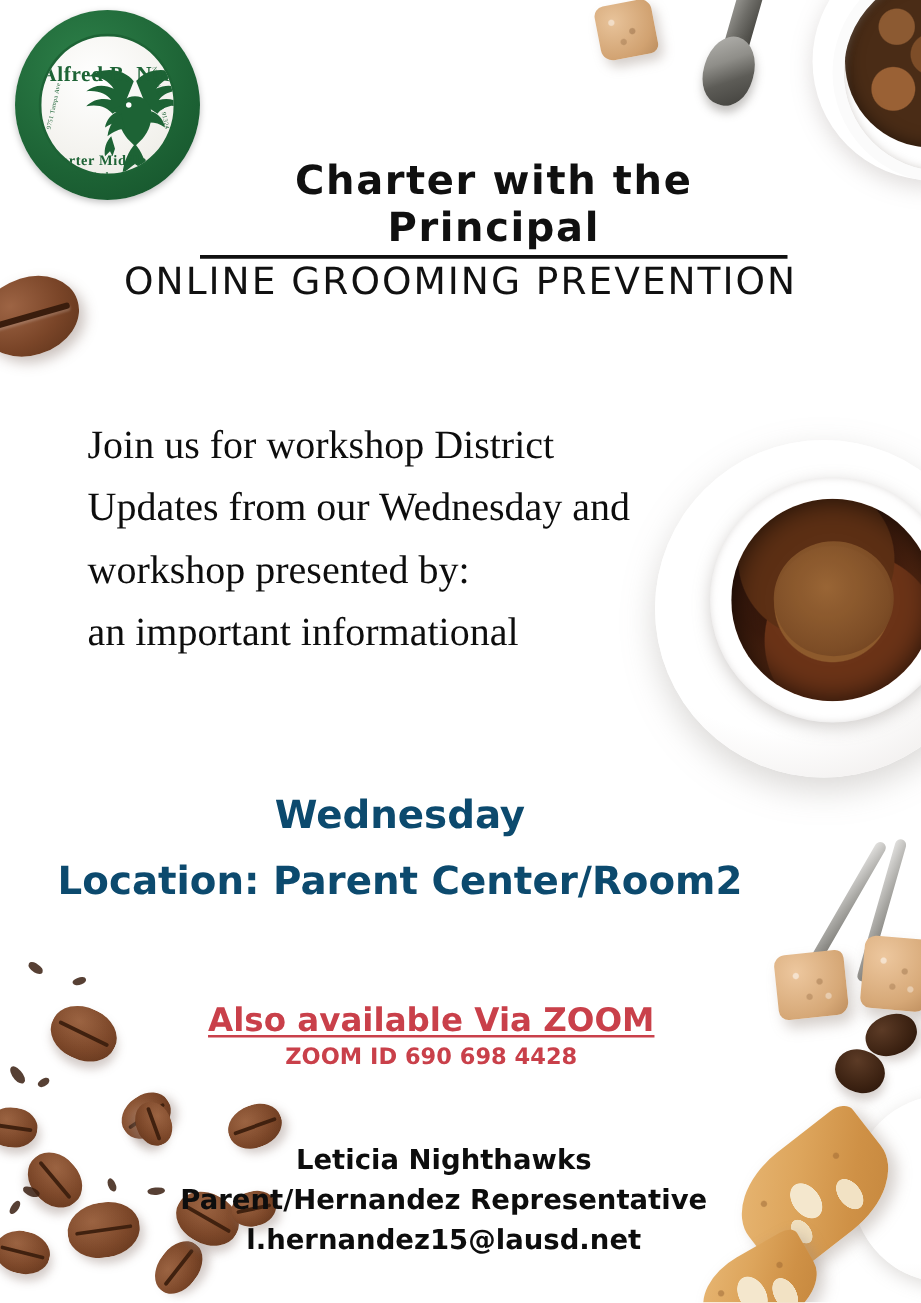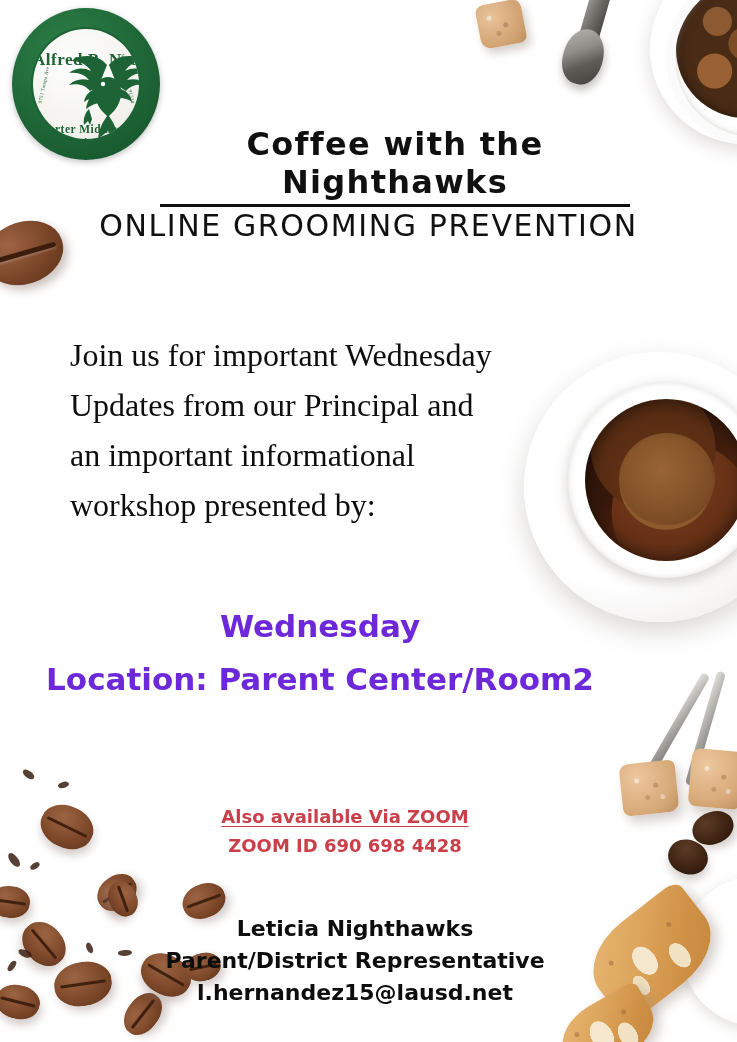--- a/index.html
+++ b/index.html
@@ -304,43 +304,43 @@
     top: 330px; left: 70px;
     width: 480px;
     font-family: "Liberation Serif", serif;
     font-size: 32px;
     line-height: 50px;
     color: #0d0d0d;
   }
 
   .datetime {
     position: absolute;
-    top: 604px; left: 40px;
+    top: 630px; left: 40px;
     width: 560px;
     text-align: center;
     font-family: "DejaVu Sans", sans-serif;
     font-weight: bold;
-    color: #6d28d9;
+    color: #0c4a6e;
   }
   .dt-day { font-size: 31px; line-height: 44px; }
   .dt-date { font-size: 31px; line-height: 46px; }
   .dt-date sup { font-size: 16px; vertical-align: super; }
   .dt-loc { font-size: 31px; line-height: 62px; white-space: nowrap; }
 
   .zoom-block {
     position: absolute;
     top: 802px; left: 40px;
     width: 610px;
     text-align: center;
     color: #c9404a;
     font-family: "DejaVu Sans", sans-serif;
     font-weight: bold;
   }
   .zoom-line1 {
-    font-size: 18px;
+    font-size: 26px;
     text-decoration: underline;
     text-underline-offset: 3px;
     line-height: 30px;
   }
   .zoom-line2 { font-size: 18px; line-height: 28px; }
 
   .contact {
     position: absolute;
     top: 913px; left: 70px;
     width: 570px;
@@ -432,42 +432,42 @@
         </g>
       </svg>
       <div class="logo-arc top">Alfred B. Nobel</div>
       <div class="logo-arc mid">Nighthawks</div>
       <div class="logo-arc bottom">Charter Middle School</div>
       <div class="logo-side l">9751 Tampa Ave</div>
       <div class="logo-side r">Northridge, CA 91324</div>
     </div>
   </div>
 
-  <div class="title">Coffee with the Nighthawks</div>
+  <div class="title">Charter with the Principal</div>
 
   <div class="subtitle">
     <div>ONLINE GROOMING PREVENTION</div>
   </div>
 
   <div class="body-text">
-    <div>Join us for important Wednesday</div>
-    <div>Updates from our Principal and</div>
+    <div>Join us for workshop District</div>
+    <div>Updates from our Wednesday and</div>
+    <div>workshop presented by:</div>
     <div>an important  informational</div>
-    <div>workshop presented by:</div>
   </div>
 
   <div class="datetime">
     <div class="dt-day">Wednesday</div>
     <div class="dt-loc">Location: Parent Center/Room2</div>
   </div>
 
   <div class="zoom-block">
     <div class="zoom-line1">Also available Via ZOOM</div>
     <div class="zoom-line2">ZOOM ID 690 698 4428</div>
   </div>
 
   <div class="contact">
     <div class="contact-name">Leticia Nighthawks</div>
-    <div class="contact-role">Parent/District Representative</div>
+    <div class="contact-role">Parent/Hernandez Representative</div>
     <div class="contact-email">l.hernandez15@lausd.net</div>
   </div>
 
 </div>
 
 </body></html>

